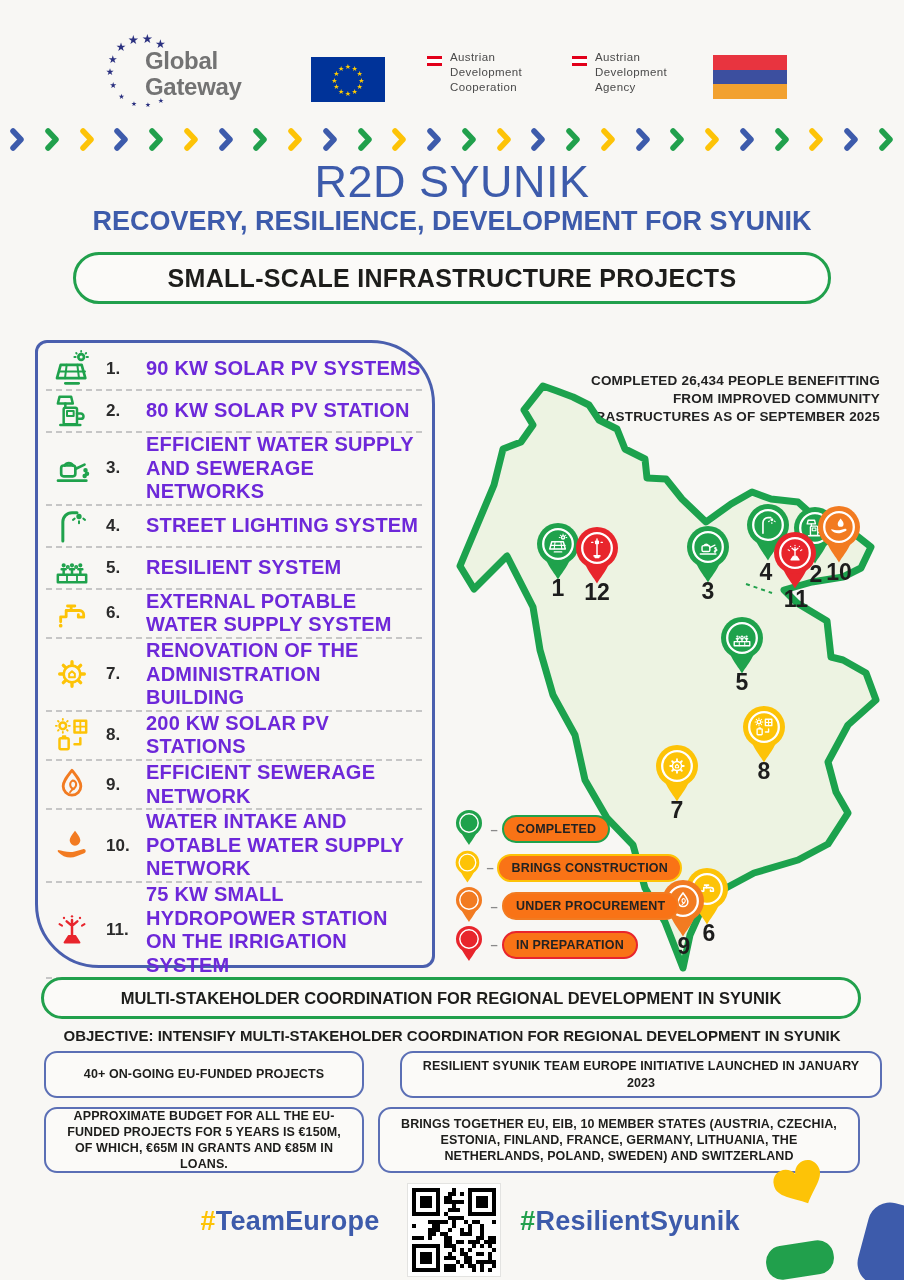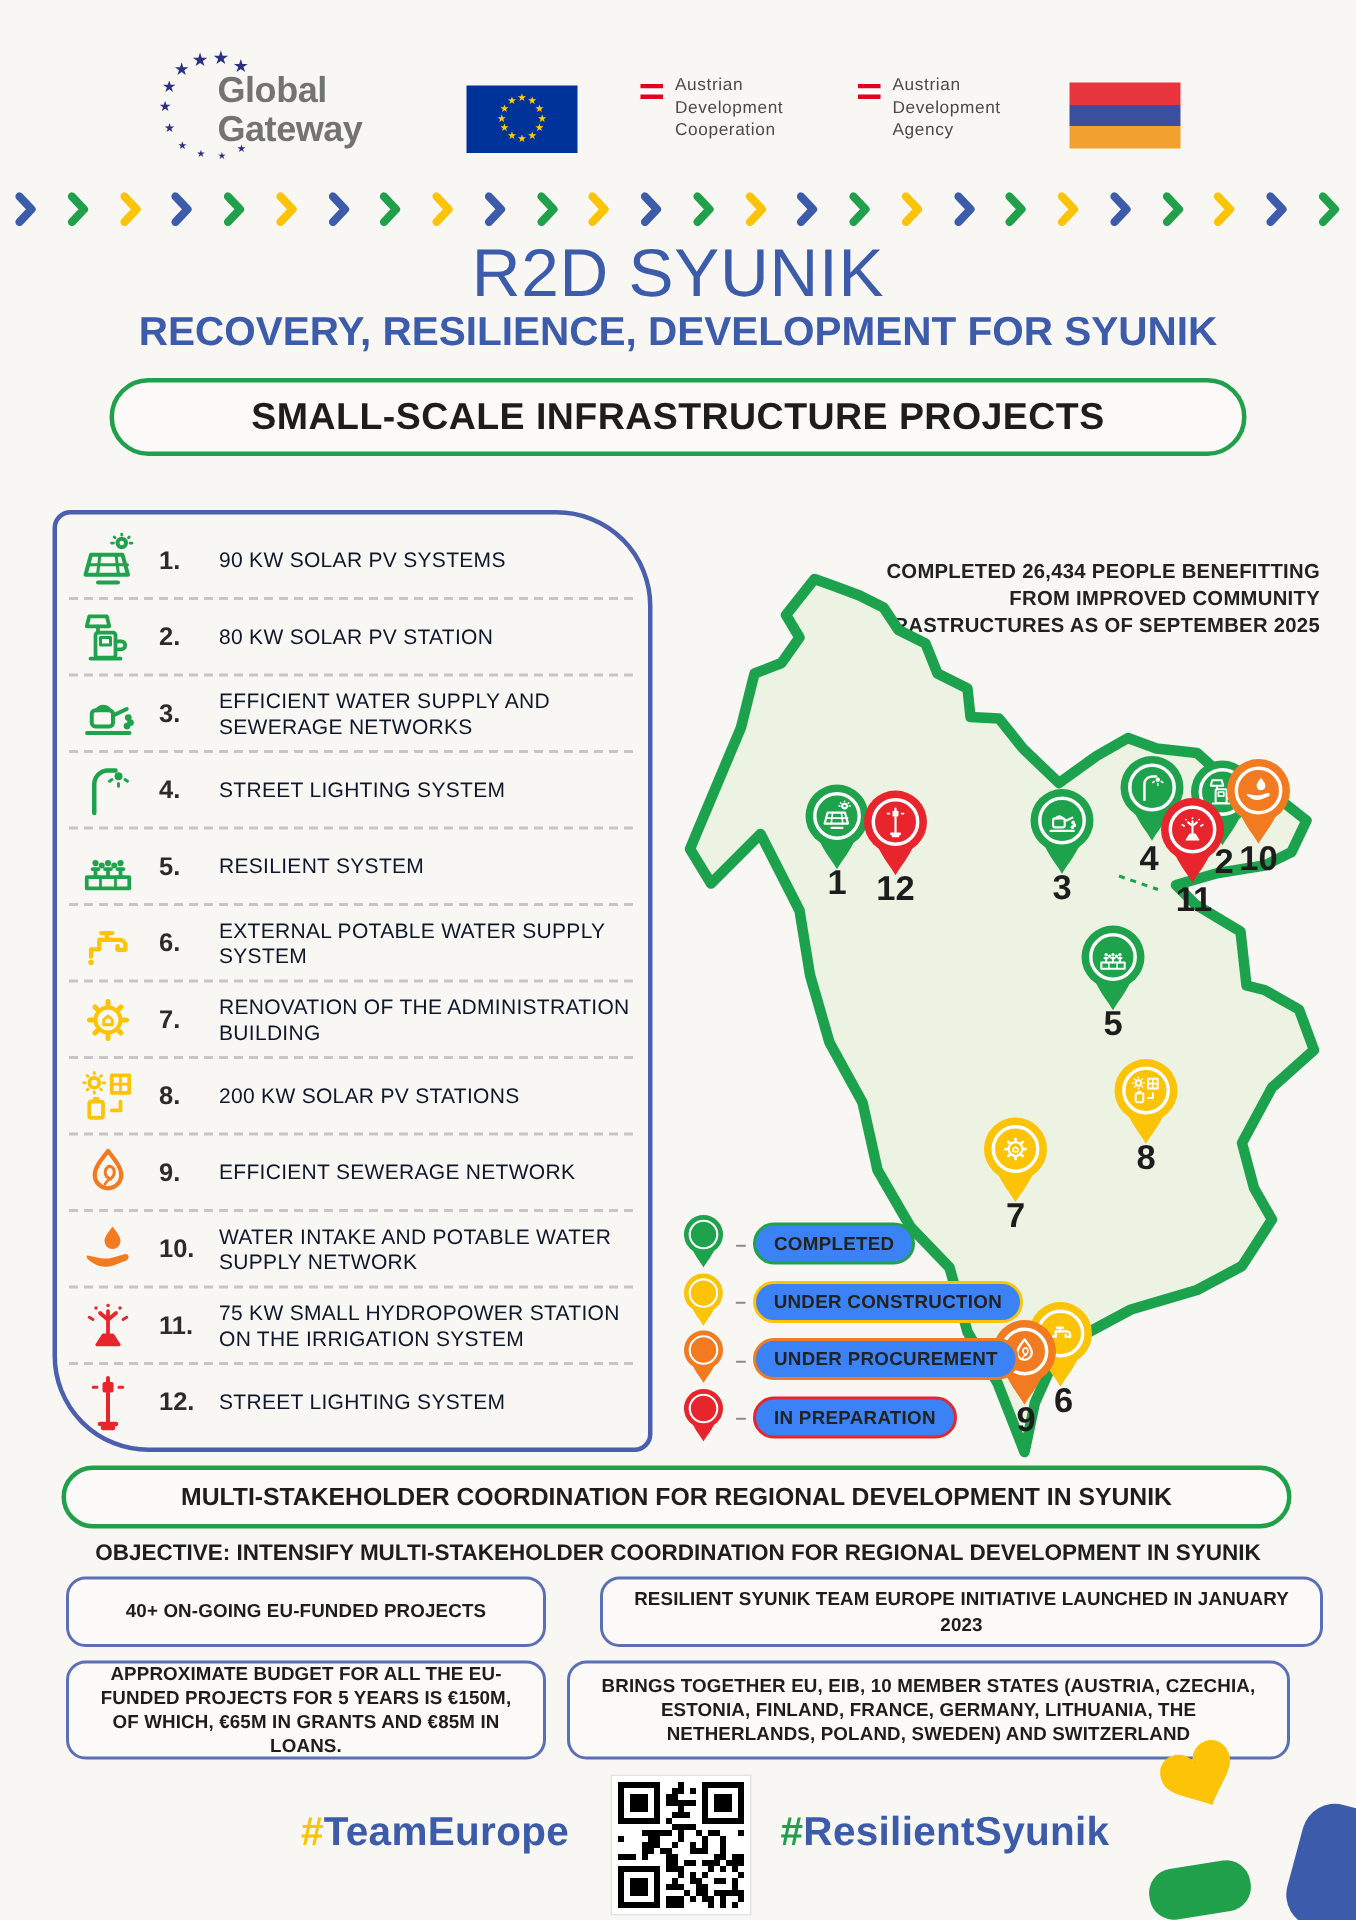--- a/index.html
+++ b/index.html
@@ -35,37 +35,37 @@
           color:#1d1d1b;letter-spacing:.3px;background:#fbfaf8;}
 
   
   .projects-panel{left:35px;top:340px;width:400px;height:628px;border:3px solid #4a5fae;
                   border-radius:12px 64px 12px 64px;box-sizing:border-box;padding:6px 10px 6px 8px;}
   #project-list{display:flex;flex-direction:column;height:100%;}
   .prow{flex:1 1 0;display:flex;align-items:center;gap:0;}
   .prow + .prow{border-top:2px dashed #c6c6c6;}
   .picon{width:40px;height:40px;flex:0 0 40px;margin-left:6px;}
   .pnum{width:40px;flex:0 0 40px;text-align:left;margin-left:14px;font-size:17px;font-weight:800;color:#2b2b2b;}
-  .plabel{flex:1;font-size:14px;font-weight:400;color:#0f172a;line-height:1.18;letter-spacing:.2px;}
+  .plabel{flex:1;font-size:20px;font-weight:700;color:#6d28d9;line-height:1.18;letter-spacing:.2px;}
 
   
   .stat{text-align:right;font-weight:800;color:#222;font-size:13.5px;line-height:1.32;letter-spacing:.2px;}
   .stat1{left:480px;top:324px;width:400px;}
   .stat2{left:548px;top:372px;width:332px;}
 
   
   #map{left:440px;top:372px;}
   .pin-num{font-family:"Liberation Sans",sans-serif;font-size:23px;font-weight:800;fill:#1d1d1d;text-anchor:middle;}
 
   
   #legend{left:452px;top:810px;width:230px;}
   .lrow{display:flex;align-items:center;height:38.5px;}
   .ldash{width:16px;text-align:center;color:#8a8a8a;font-weight:700;font-size:13px;}
   .lpill{display:inline-flex;align-items:center;height:24px;border-radius:14px;padding:0 12px;
-         background:#3b82f6;font-size:12.5px;font-weight:800;color:#222;letter-spacing:.2px;white-space:nowrap;}
+         background:#f97316;font-size:12.5px;font-weight:800;color:#222;letter-spacing:.2px;white-space:nowrap;}
 
   
   .coord{left:41px;top:977px;width:820px;height:42px;border:3px solid #21a04c;border-radius:23px;
          display:flex;align-items:center;justify-content:center;font-size:16.5px;font-weight:800;
          color:#1d1d1b;background:#fbfaf8;box-sizing:border-box;}
   .objective{left:0;top:1027px;width:904px;text-align:center;font-size:15px;font-weight:800;color:#1d1d1b;}
   .ibox{border:2px solid #5b6fb5;border-radius:13px;display:flex;align-items:center;justify-content:center;
         text-align:center;font-size:12.5px;font-weight:800;color:#1d1d1b;line-height:1.3;
         box-sizing:border-box;padding:4px 14px;background:#fbfaf8;letter-spacing:.1px;}
   .b1{left:44px;top:1051px;width:320px;height:47px;}
@@ -550,21 +550,21 @@
       </div>
       <div class="lrow">
         <svg width="34" height="40" viewBox="0 0 34 40">
           <g transform="translate(17,14) scale(0.62)">
             <path d="M-13 14 C-8 25 -3 30 0 35.5 C3 30 8 25 13 14 Z" fill="#fdc307" stroke-linejoin="round"></path>
             <circle r="21" fill="#fdc307"></circle>
             <circle r="14.8" fill="none" stroke="#ffffff" stroke-width="2.3"></circle>
           </g>
         </svg>
         <span class="ldash">–</span>
-        <span class="lpill" style="border: 2px solid rgb(253, 195, 7);">UNDER CONSTRUCTION</span>
+        <span class="lpill" style="border: 2px solid rgb(253, 195, 7);">BRINGS CONSTRUCTION</span>
       </div>
       <div class="lrow">
         <svg width="34" height="40" viewBox="0 0 34 40">
           <g transform="translate(17,14) scale(0.62)">
             <path d="M-13 14 C-8 25 -3 30 0 35.5 C3 30 8 25 13 14 Z" fill="#f27b21" stroke-linejoin="round"></path>
             <circle r="21" fill="#f27b21"></circle>
             <circle r="14.8" fill="none" stroke="#ffffff" stroke-width="2.3"></circle>
           </g>
         </svg>
         <span class="ldash">–</span>

